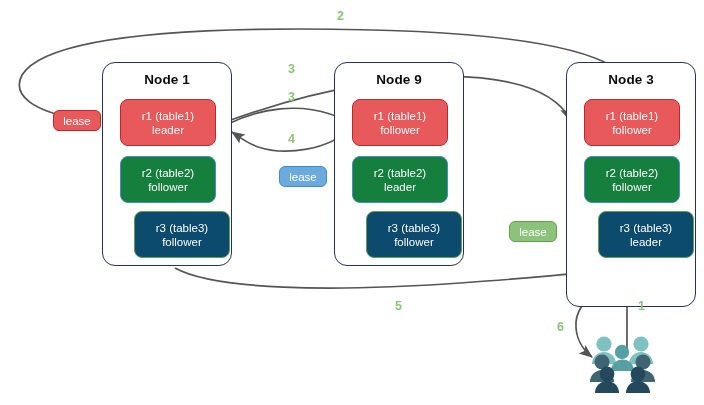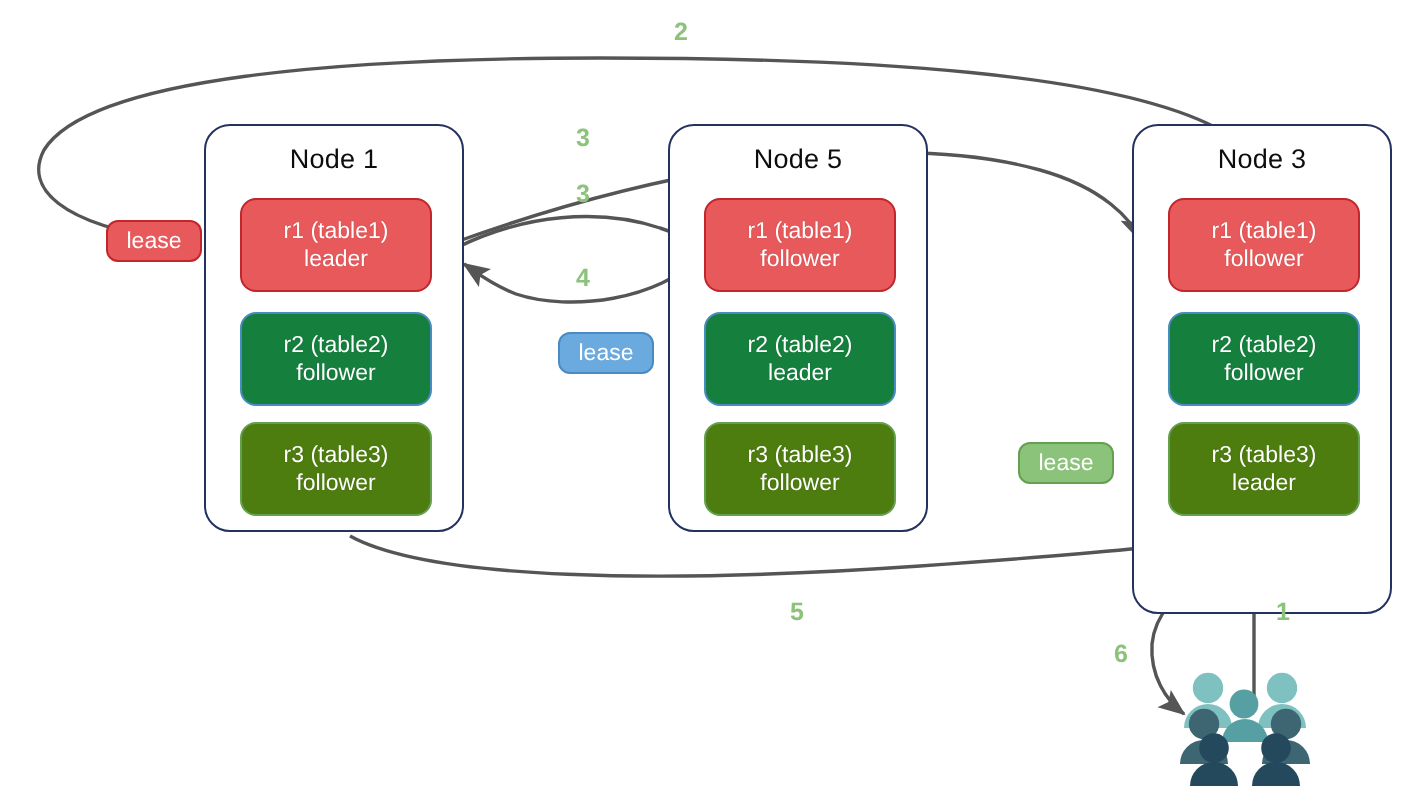--- a/index.html
+++ b/index.html
@@ -31,21 +31,21 @@
     position: absolute;
     background: #ffffff;
     border: 1.6px solid #24325f;
     border-radius: 13px;
     box-sizing: border-box;
     z-index: 2;
   }
   .node-title {
     text-align: center;
     font-size: 13.5px;
-    font-weight: normal;
+    font-weight: bold;
     color: #0d0d0d;
     margin-top: 9px;
     letter-spacing: 0.1px;
   }
   .replica {
     position: absolute;
     left: 17px;
     width: 96px;
     height: 47px;
     border-radius: 8px;
@@ -55,21 +55,21 @@
     align-items: center;
     justify-content: center;
     color: #ffffff;
     font-size: 11.5px;
     line-height: 14px;
     text-shadow: 0 0 1px rgba(0,0,0,0.12);
   }
   .replica .l1, .replica .l2 { display: block; }
   .rep-red   { background: #e8595b; border: 1.6px solid #c0262a; }
   .rep-blue  { background: #15803d; border: 1.6px solid #4a8bc4; }
-  .rep-green { background: #4d7c0f; border: 1.6px solid #64a050; }
+  .rep-green { background: #0c4a6e; border: 1.6px solid #64a050; margin-left: 14px; }
 
   .lease {
     position: absolute;
     height: 21px;
     border-radius: 6px;
     box-sizing: border-box;
     display: flex;
     align-items: center;
     justify-content: center;
     color: #ffffff;
@@ -127,21 +127,21 @@
       <span class="l1">r2 (table2)</span>
       <span class="l2">follower</span>
     </div>
     <div class="replica rep-green" style="top:148px;">
       <span class="l1">r3 (table3)</span>
       <span class="l2">follower</span>
     </div>
   </div>
 
   <div class="node-box" style="left:334px; top:62px; width:130px; height:204px;">
-    <div class="node-title">Node 5</div>
+    <div class="node-title">Node 9</div>
     <div class="replica rep-red" style="top:36px;">
       <span class="l1">r1 (table1)</span>
       <span class="l2">follower</span>
     </div>
     <div class="replica rep-blue" style="top:93px;">
       <span class="l1">r2 (table2)</span>
       <span class="l2">leader</span>
     </div>
     <div class="replica rep-green" style="top:148px;">
       <span class="l1">r3 (table3)</span>

